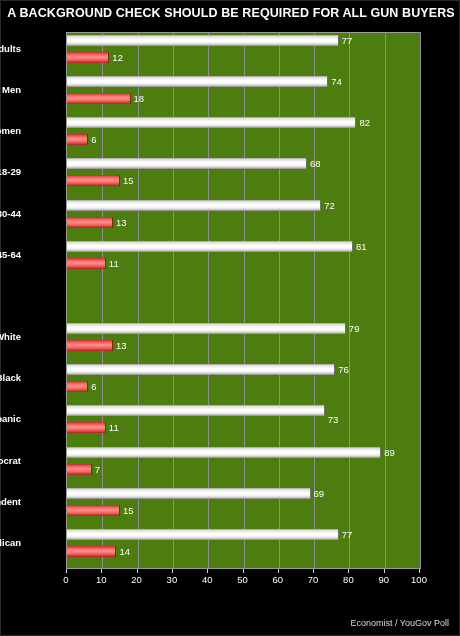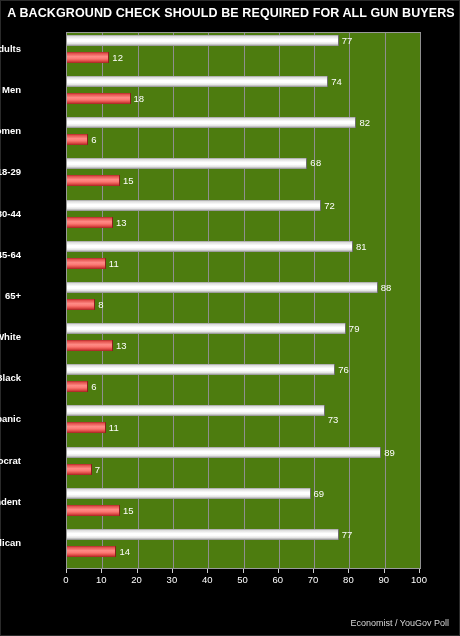--- a/index.html
+++ b/index.html
@@ -220,45 +220,38 @@
         </div>
         <div class="cat-group" style="top: 84.3077px; height: 41.1538px;">
           <div class="bar agree" style="width: 289.46px;"></div>
           <div class="bar-label agree-label" style="left: 292.46px;">82</div>
           <div class="bar disagree" style="width: 21.18px;"></div>
           <div class="bar-label disagree-label" style="left: 24.18px;">6</div>
           <div class="cat-label" style="top: 8px;">Women</div>
         </div>
         <div class="cat-group" style="top: 125.462px; height: 41.1538px;">
           <div class="bar agree" style="width: 240.04px;"></div>
-          <div class="bar-label agree-label" style="left: 243.04px; font-family: Liberation Mono, monospace;">68</div>
+          <div class="bar-label agree-label" style="left: 243.04px;">68</div>
           <div class="bar disagree" style="width: 52.95px;"></div>
           <div class="bar-label disagree-label" style="left: 55.95px;">15</div>
           <div class="cat-label" style="top: 8px;">18-29</div>
         </div>
         <div class="cat-group" style="top: 166.615px; height: 41.1538px;">
           <div class="bar agree" style="width: 254.16px;"></div>
           <div class="bar-label agree-label" style="left: 257.16px;">72</div>
           <div class="bar disagree" style="width: 45.89px;"></div>
           <div class="bar-label disagree-label" style="left: 48.89px;">13</div>
           <div class="cat-label" style="top: 8px;">30-44</div>
         </div>
         <div class="cat-group" style="top: 207.769px; height: 41.1538px;">
           <div class="bar agree" style="width: 285.93px;"></div>
           <div class="bar-label agree-label" style="left: 288.93px;">81</div>
           <div class="bar disagree" style="width: 38.83px;"></div>
           <div class="bar-label disagree-label" style="left: 41.83px;">11</div>
           <div class="cat-label" style="top: 8px;">45-64</div>
-        </div>
-        <div class="cat-group" style="top: 248.923px; height: 41.1538px;">
-          <div class="bar agree" style="width: 310.64px;"></div>
-          <div class="bar-label agree-label" style="left: 313.64px;">88</div>
-          <div class="bar disagree" style="width: 28.24px;"></div>
-          <div class="bar-label disagree-label" style="left: 31.24px;">8</div>
-          <div class="cat-label" style="top: 8px;">65+</div>
         </div>
         <div class="cat-group" style="top: 290.077px; height: 41.1538px;">
           <div class="bar agree" style="width: 278.87px;"></div>
           <div class="bar-label agree-label" style="left: 281.87px;">79</div>
           <div class="bar disagree" style="width: 45.89px;"></div>
           <div class="bar-label disagree-label" style="left: 48.89px;">13</div>
           <div class="cat-label" style="top: 8px;">White</div>
         </div>
         <div class="cat-group" style="top: 331.231px; height: 50px;">
           <div class="bar agree" style="width: 268.28px;"></div>

